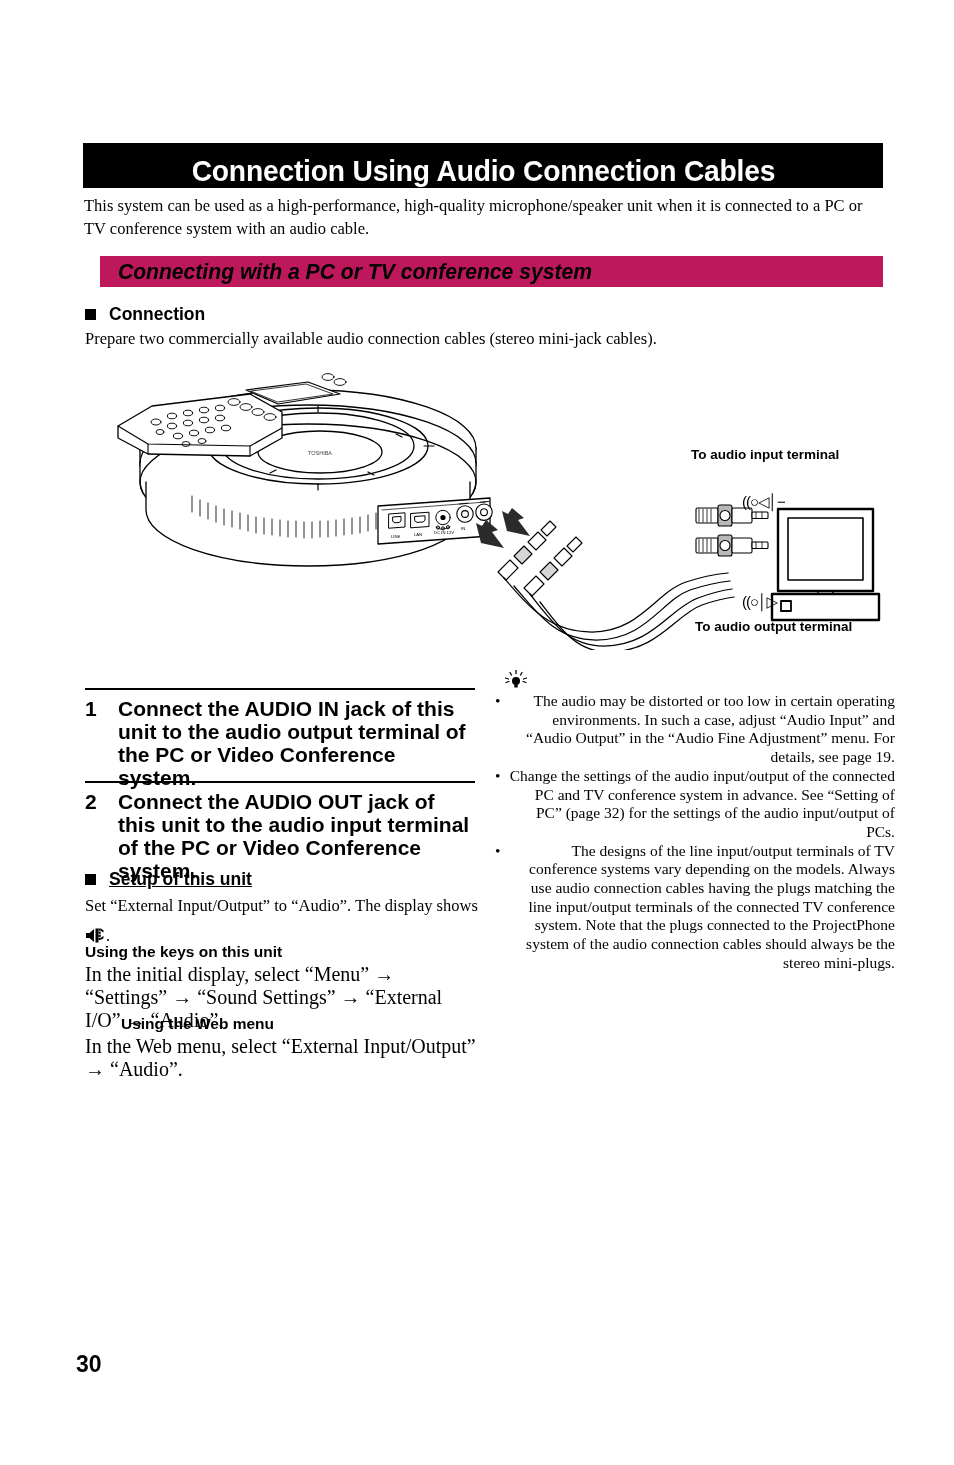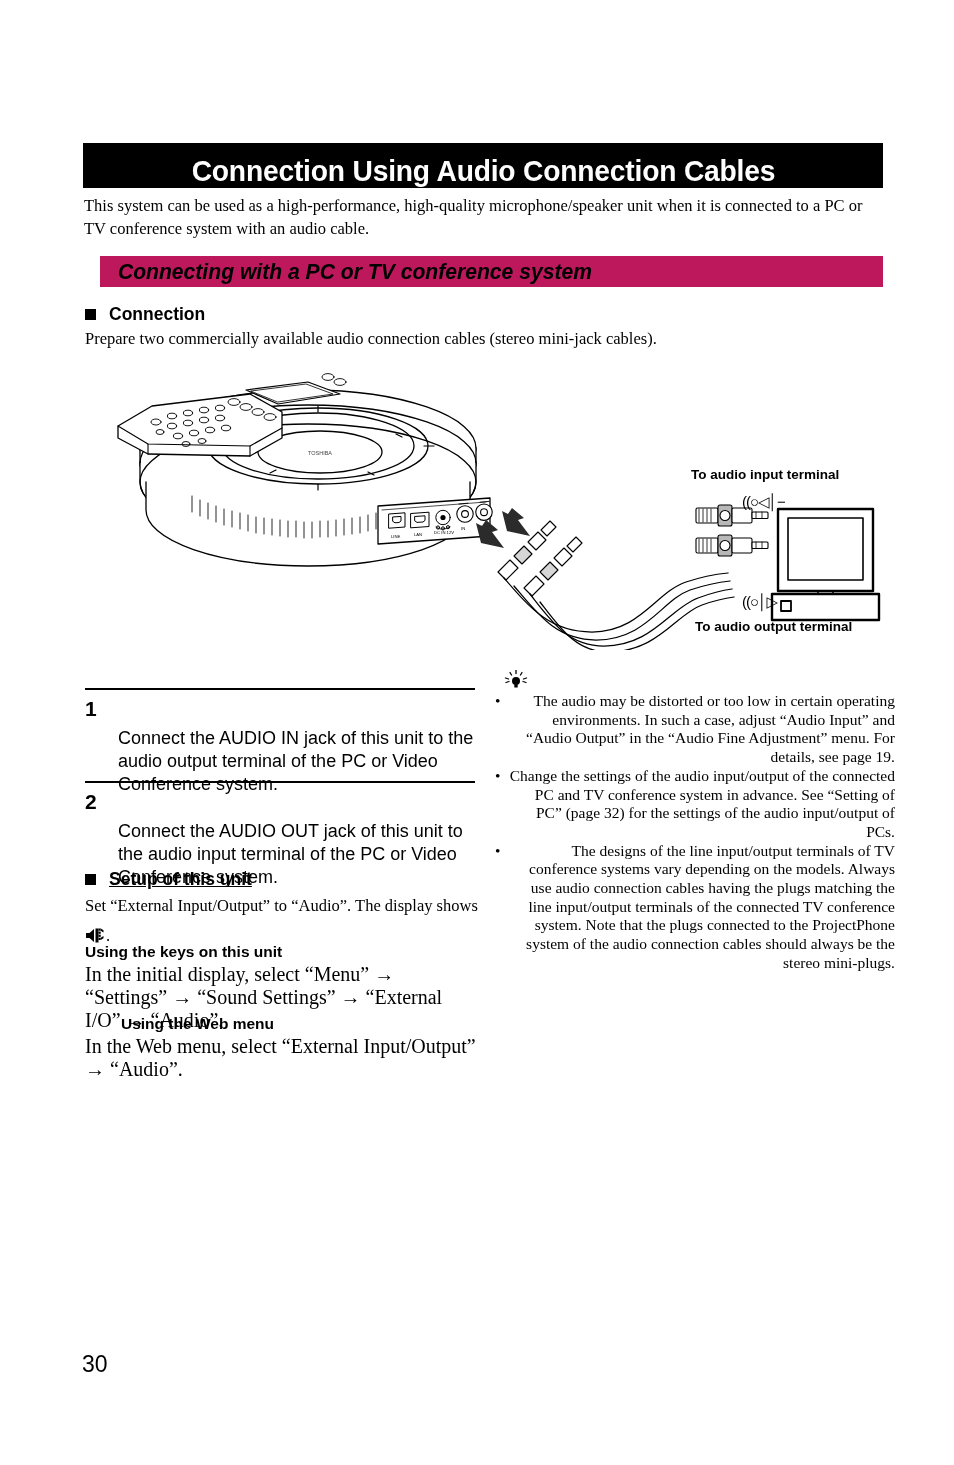--- a/index.html
+++ b/index.html
@@ -109,21 +109,21 @@
   }
   .diagram svg { display: block; }
 
   .diag-label {
     position: absolute;
     font-family: "Liberation Sans", sans-serif;
     font-weight: bold;
     font-size: 13.5px;
     white-space: nowrap;
   }
-  .label-input  { left: 691px; top: 467px; }
+  .label-input  { left: 691px; top: 447px; }
   .label-output { left: 695px; top: 619px; }
 
   .term-icon {
     position: absolute;
     font-family: "Liberation Sans", sans-serif;
     font-size: 15px;
     white-space: nowrap;
     letter-spacing: -1px;
   }
 
@@ -141,25 +141,24 @@
   .step-num {
     font-family: "Liberation Sans", sans-serif;
     font-weight: bold;
     font-size: 21px;
     width: 33px;
     flex: 0 0 33px;
     line-height: 23px;
   }
   .step-text {
     font-family: "Liberation Sans", sans-serif;
-    font-weight: normal;
-    font-size: 18px;
+    font-weight: bold;
+    font-size: 21px;
     line-height: 23px;
     flex: 1;
-    margin-top: 30px;
   }
 
   
   .setup-body {
     position: absolute;
     left: 85px;
     top: 891px;
     width: 395px;
     font-size: 16.5px;
     line-height: 30px;
@@ -215,24 +214,24 @@
     flex: 0 0 13px;
     width: 13px;
     font-size: 15.5px;
     line-height: 18.7px;
   }
   .note-text { flex: 1; text-align: right; }
 
   
   .page-num {
     position: absolute;
-    left: 82px;
+    left: 76px;
     top: 1351px;
     font-family: "Liberation Sans", sans-serif;
-    font-weight: normal;
+    font-weight: bold;
     font-size: 23px;
   }
 </style>
 </head>
 <body>
 
 <div class="page">
 
   <div class="title-banner">
     <span class="title-banner-text">Connection Using Audio Connection Cables</span>

